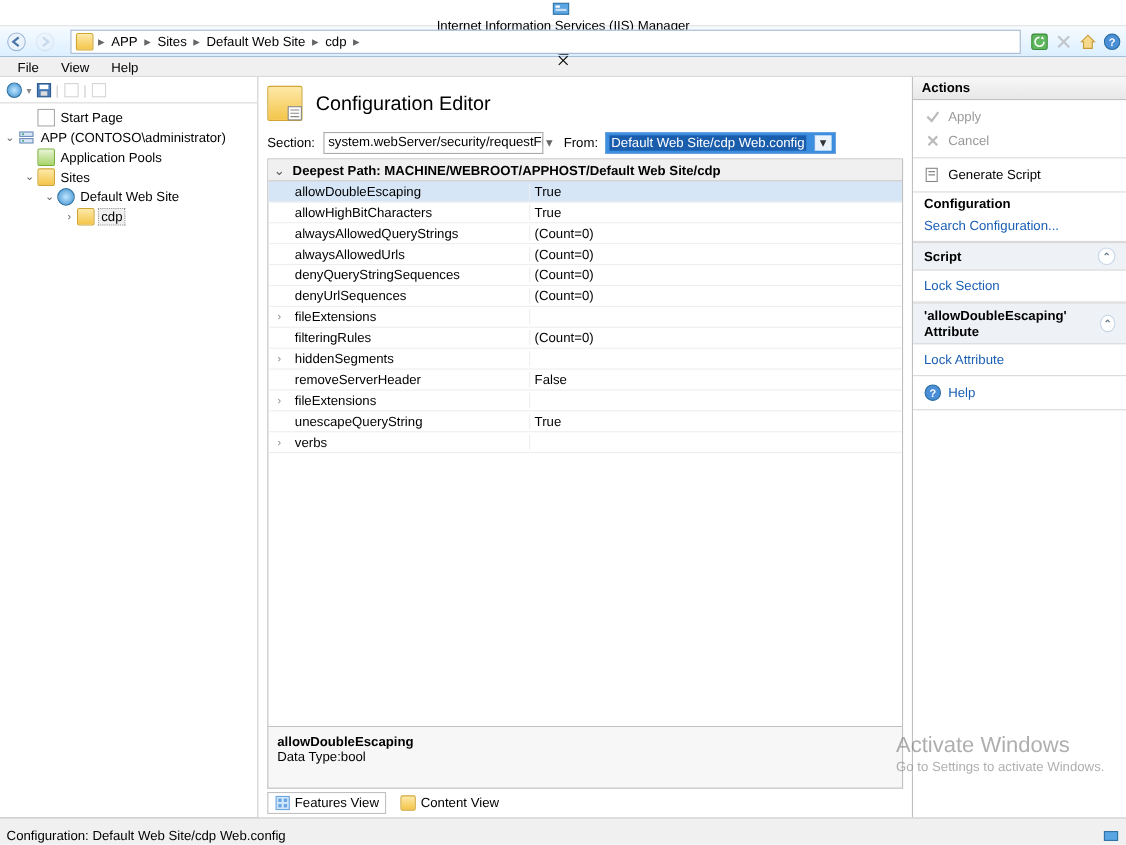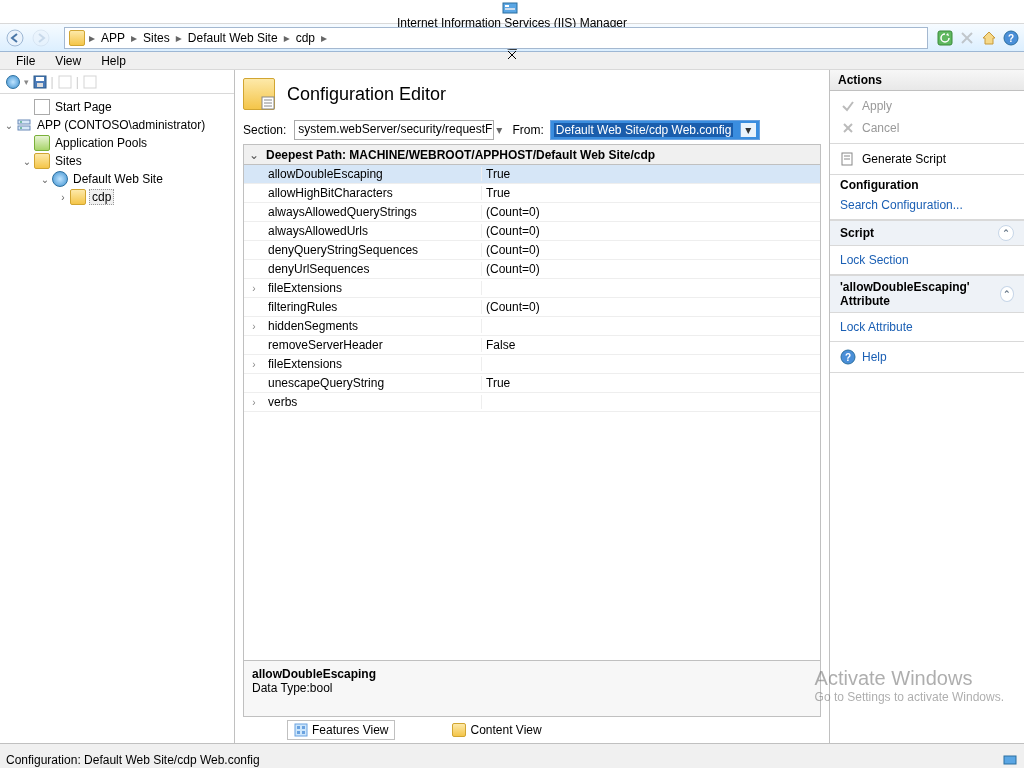--- a/index.html
+++ b/index.html
@@ -62,21 +62,21 @@
 .grid .rows { flex: 1; overflow:auto; }
 .grid .row { display: flex; height: 19px; border-bottom: 1px solid #eee; align-items:center; }
 .grid .row .c1 { width: 20px; text-align:center; color:#888; font-size:10px; }
 .grid .row .c2 { width: 218px; padding-left: 4px; border-right: 1px solid #eee; }
 .grid .row .c3 { flex: 1; padding-left: 4px; }
 .grid .row.sel { background: #d6e6f7; }
 .desc { border: 1px solid #c0c0c0; border-top: none; background: #f7f7f7; padding: 6px 8px; height: 56px; }
 .desc .dn { font-weight: bold; }
 
 .tabs { height: 26px; display:flex; align-items:center; padding: 4px 0; gap: 6px; }
-.tab { display:flex; align-items:center; padding: 2px 6px; border: 1px solid transparent; margin-left: 44px; }
+.tab { display:flex; align-items:center; padding: 2px 6px; border: 1px solid transparent; }
 .tab.active { border: 1px solid #c0c0c0; background: #fff; }
 .tab .tico { width:14px; height:14px; margin-right:4px; }
 
 .right { width: 195px; border-left: 1px solid #c0c0c0; background: #fff; display:flex; flex-direction:column; }
 .act-group { border-bottom: 1px solid #d9d9d9; padding: 4px 0; }
 .act-item { display:flex; align-items:center; padding: 3px 10px; gap: 6px; }
 .act-item.disabled { color: #999; }
 .act-item.link { color: #1a5fb4; }
 .act-item .aico { width: 16px; height: 16px; }
 .act-subhead { padding: 4px 10px; font-weight: bold; background: #eef2f7; border-top:1px solid #d9d9d9; border-bottom:1px solid #d9d9d9; display:flex; align-items:center; justify-content:space-between; }

